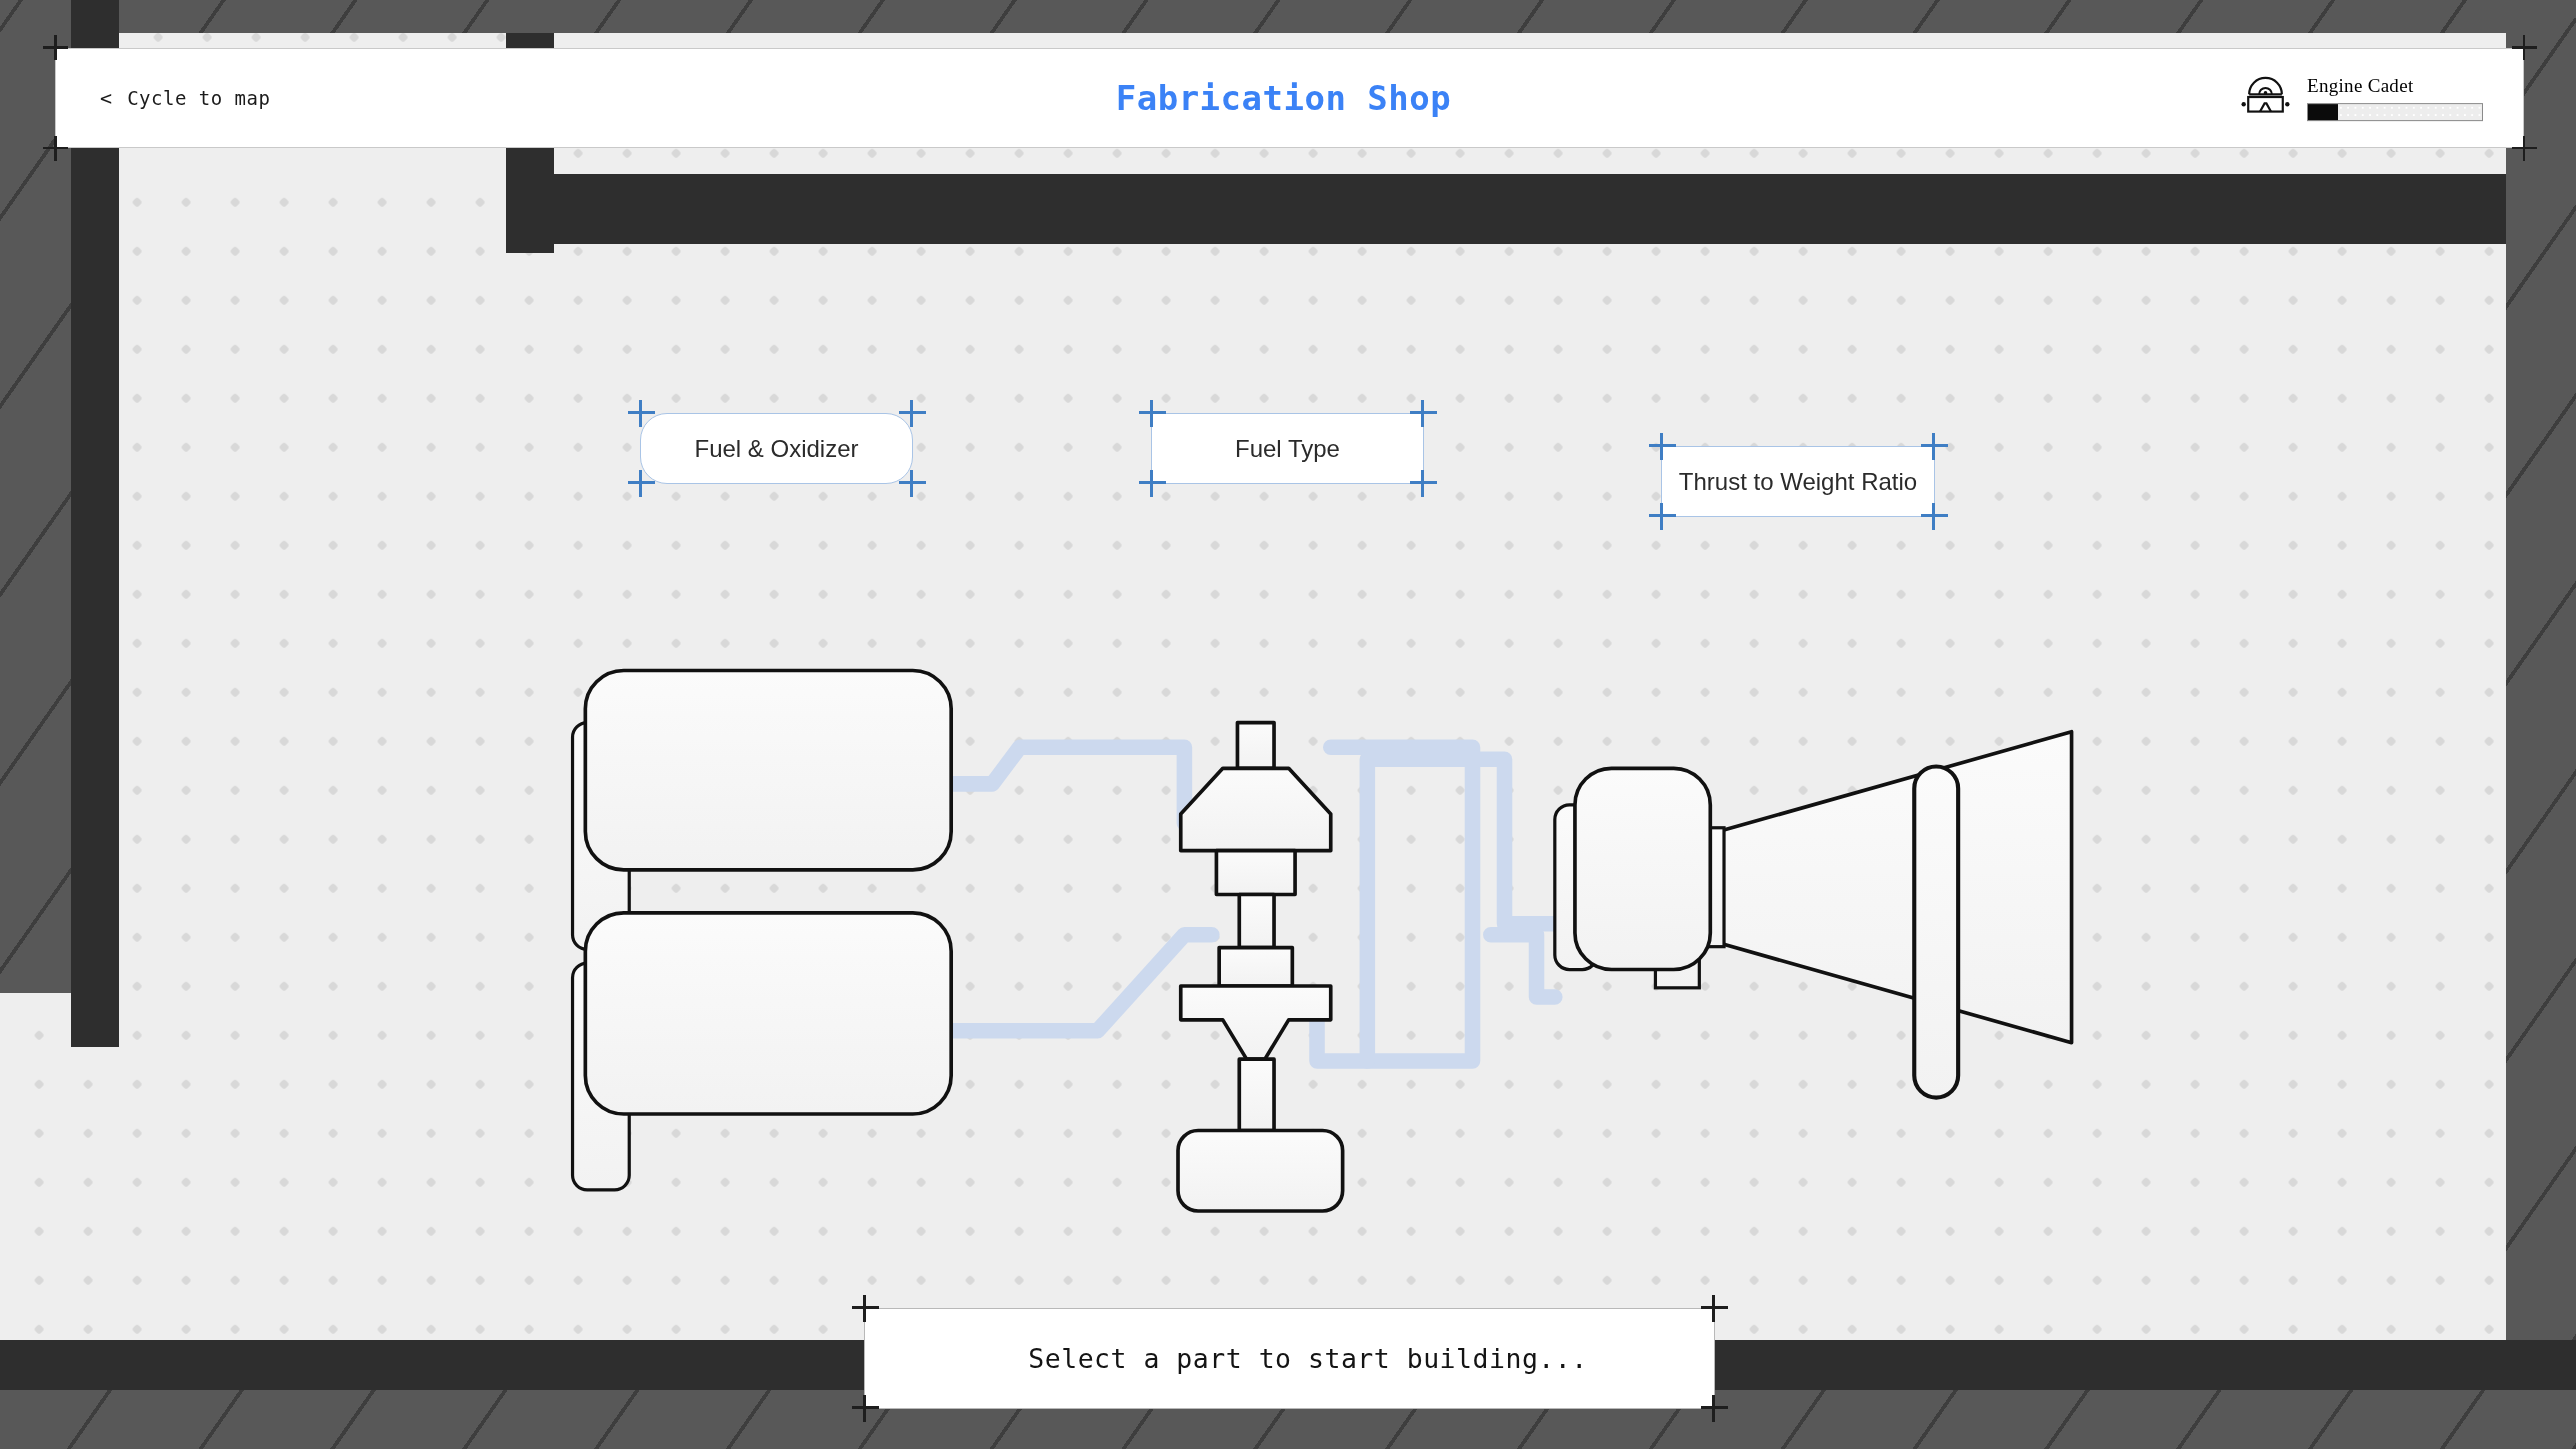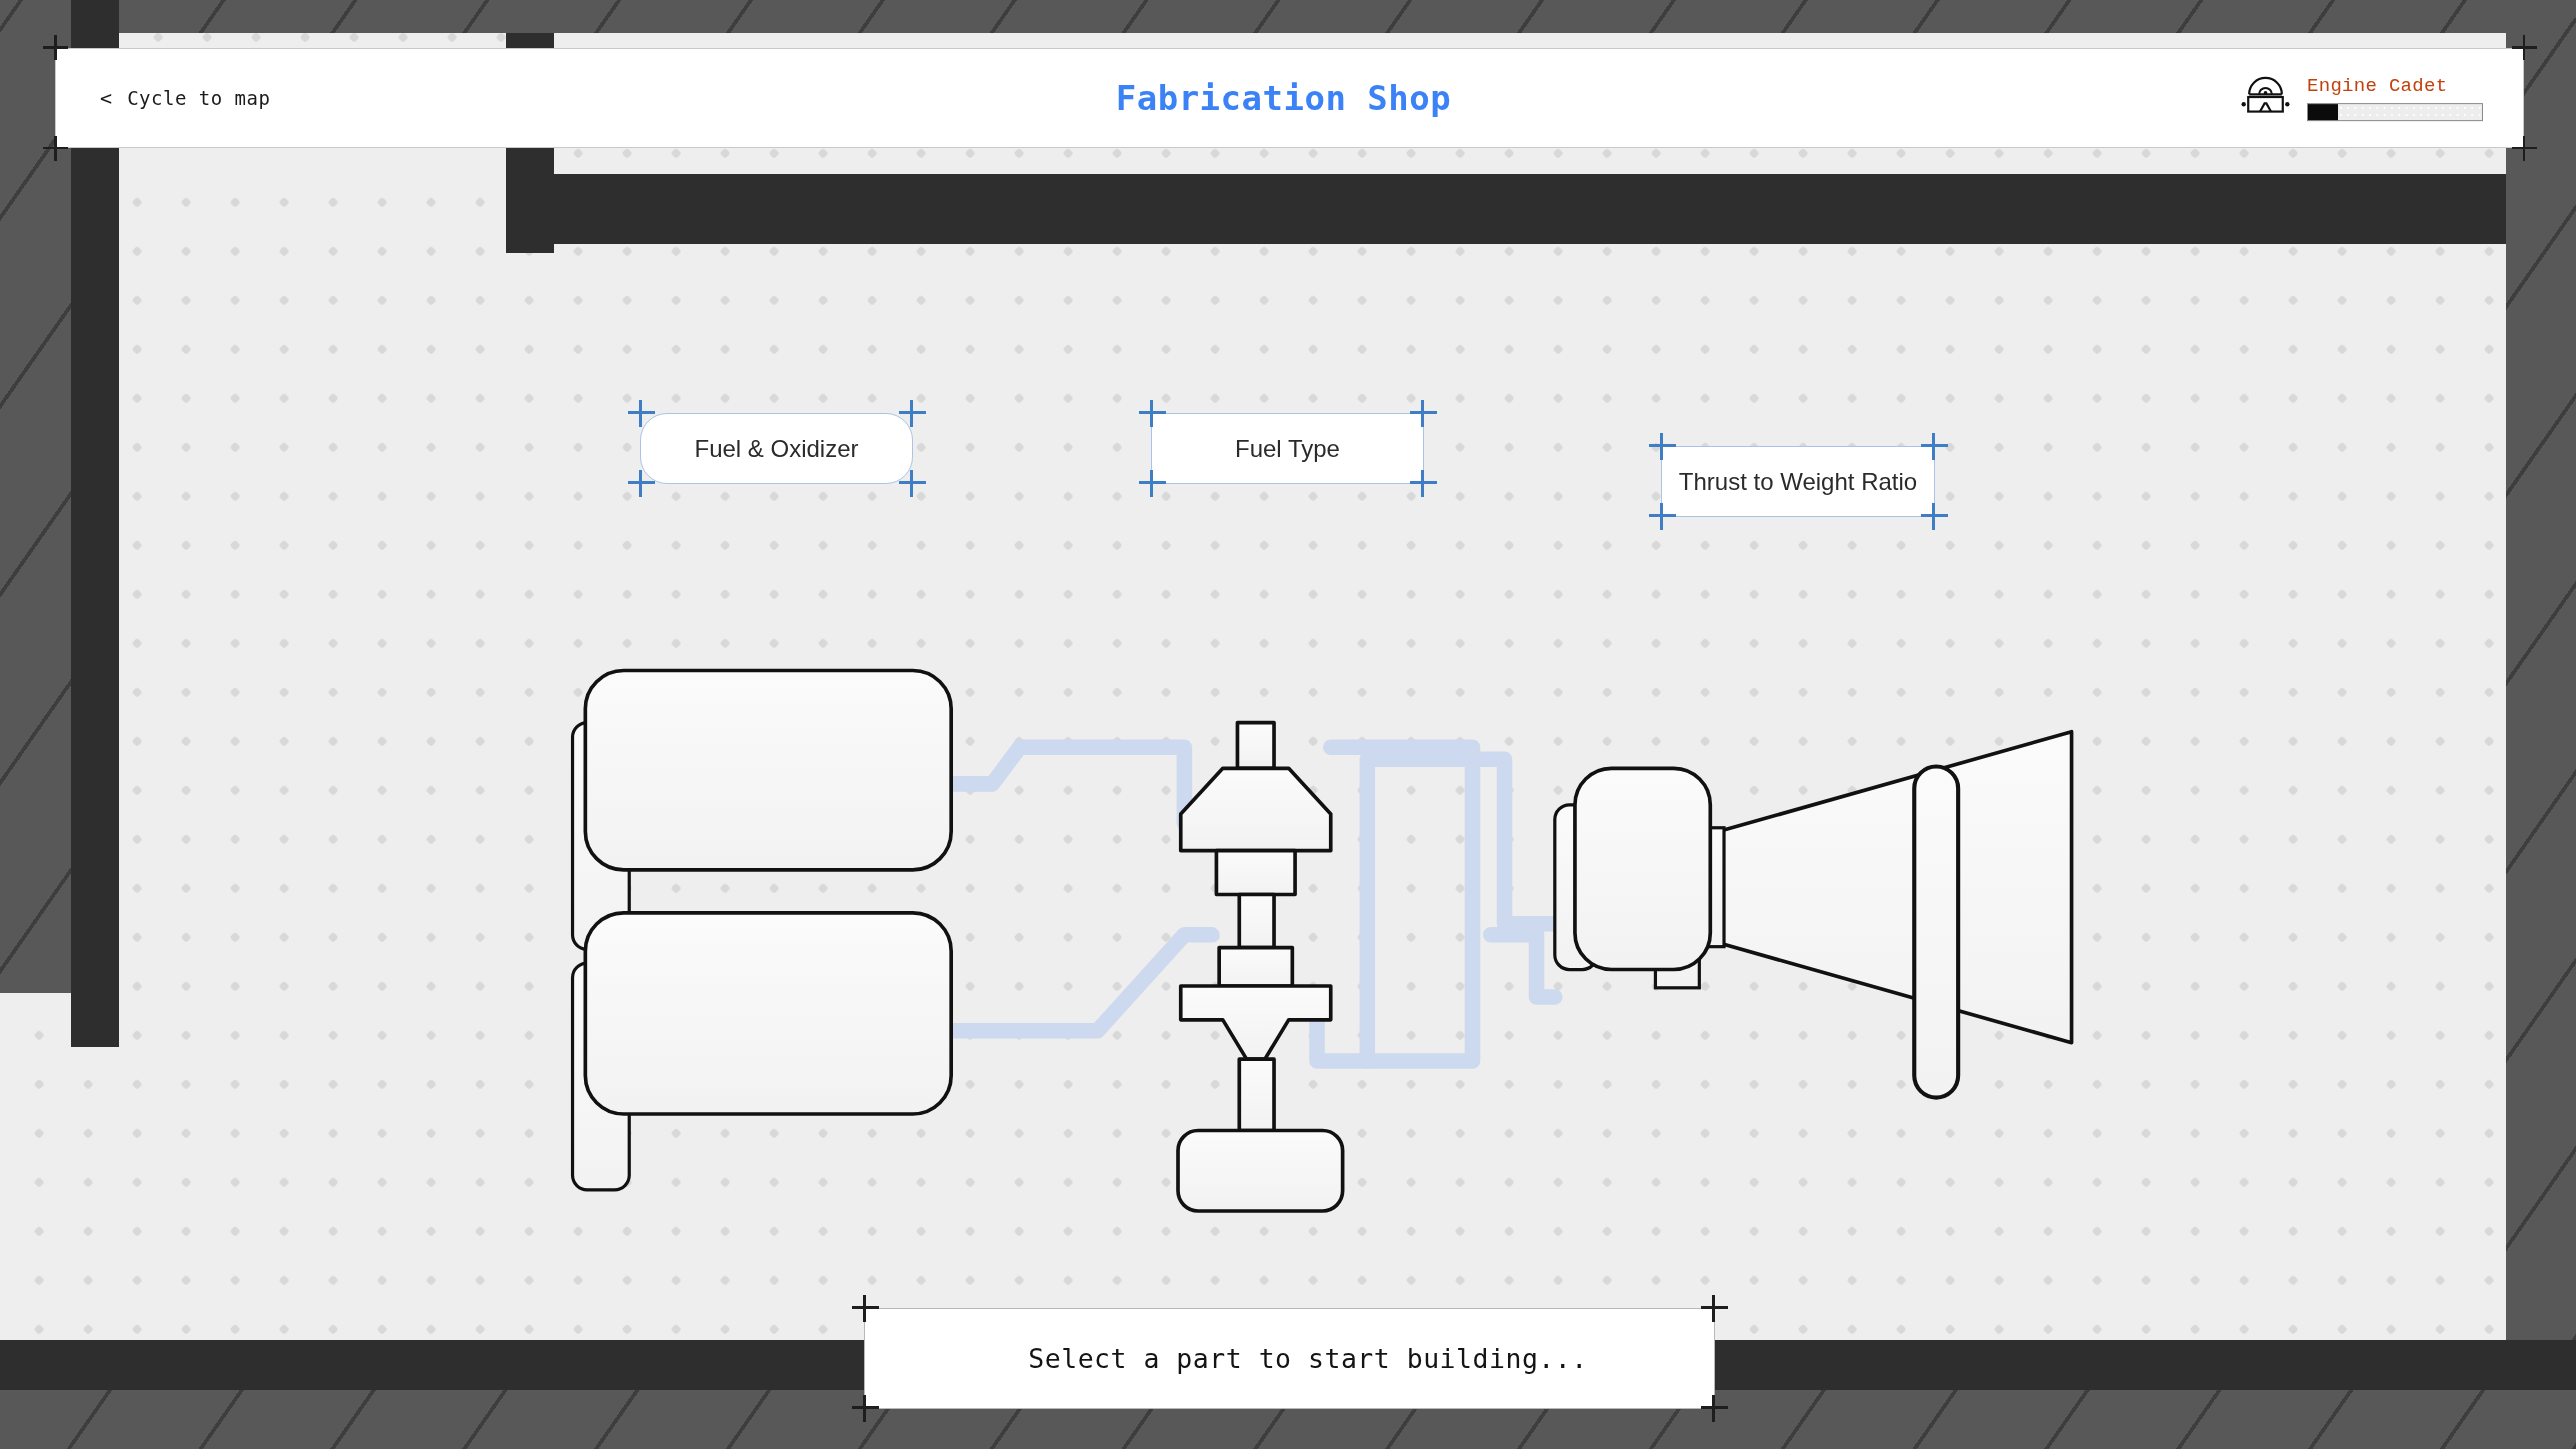--- a/index.html
+++ b/index.html
@@ -120,22 +120,22 @@
     font-family:"DejaVu Sans Mono", monospace;
     font-weight:bold; font-size:34px; color:#3b82f6;
     letter-spacing:0.5px;
   }
   .rank-block {
     position:absolute; right:40px; top:50%; transform:translateY(-50%);
     display:flex; align-items:center; gap:16.5px;
   }
   .rank-texts { display:flex; flex-direction:column; gap:6.4px; }
   .rank-name {
-    font-family:Liberation Mono, monospace;
-    font-size:19px; color:#c2410c; letter-spacing:0.3px;
+    font-family:Liberation Serif, serif;
+    font-size:19px; color:#000000; letter-spacing:0.3px;
   }
   .rank-bar {
     width:176px; height:17.4px;
     border:1.4px solid #8a8a8a;
     background-color:#ededed;
     background-image:radial-gradient(circle, #ffffff 0.9px, transparent 1px);
     background-size:7.3px 7.3px;
     position:relative;
   }
   .rank-fill {

